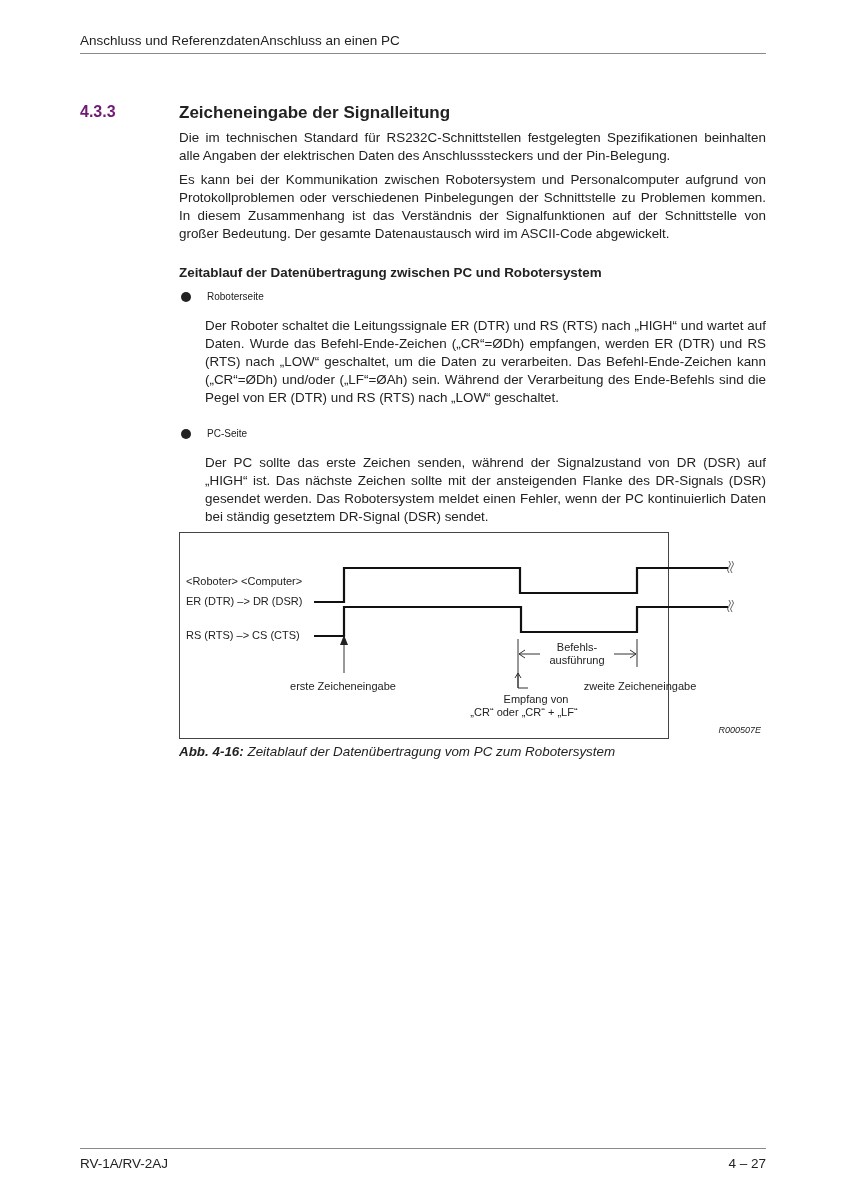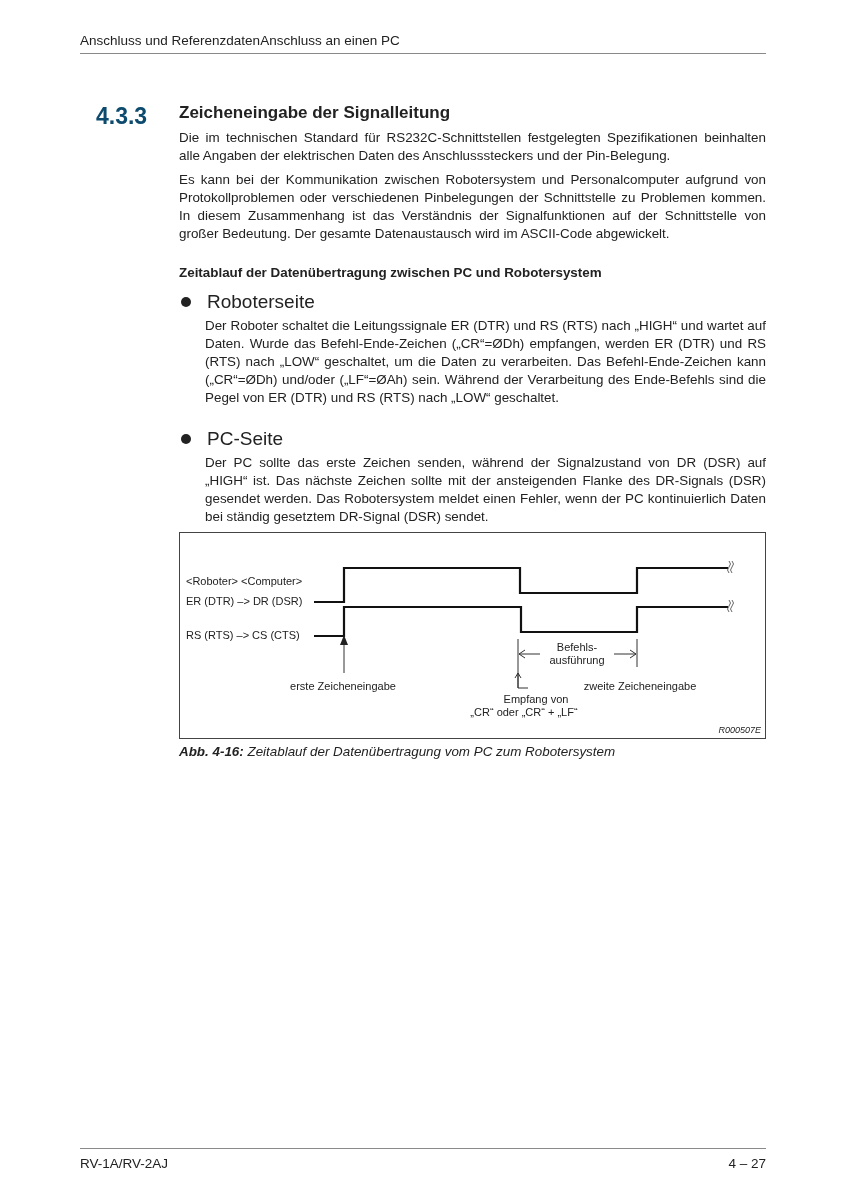--- a/index.html
+++ b/index.html
@@ -1,26 +1,26 @@
 <!DOCTYPE html>
 <html><head>
 <meta charset="utf-8">
 <style>
   html, body { margin:0; padding:0; background:#ffffff; }
   body { width:846px; height:1197px; position:relative; font-family:"Liberation Sans", sans-serif; color:#1a1a1a; overflow:hidden; }
   .hdr { position:absolute; left:80px; top:33px; width:686px; font-size:13.5px; display:flex; justify-content:flex-start; color:#222; }
   .hdr-rule { position:absolute; left:80px; top:53px; width:686px; height:0; border-top:1.5px solid #8a8a8a; }
-  .sec-num { position:absolute; left:96px; top:103px; font-size:23px; font-weight:bold; color:#0c4a6e; }
+  .sec-num { position:absolute; left:80px; top:103px; font-size:16px; font-weight:bold; color:#701a75; }
   .sec-title { position:absolute; left:179px; top:103px; font-size:17px; font-weight:bold; color:#222; }
   .para { position:absolute; left:179px; width:587px; font-size:13.4px; line-height:18px; text-align:justify; color:#222; }
   .subhead { position:absolute; left:179px; top:265px; font-size:13.4px; font-weight:bold; color:#222; }
-  .bullet-row { position:absolute; left:179px; font-size:19px; color:#222; display:flex; align-items:center; }
+  .bullet-row { position:absolute; left:179px; font-size:10px; color:#222; display:flex; align-items:center; }
   .bullet-dot { width:10px; height:10px; border-radius:50%; background:#222; margin-right:16px; margin-left:2px; }
   .indent { left:205px; width:561px; }
-  .figure { position:absolute; left:179px; top:532px; width:587px; height:207px; border:1.5px solid #444; box-sizing:border-box; }
+  .figure { position:absolute; left:179px; top:532px; width:490px; height:207px; border:1.5px solid #444; box-sizing:border-box; }
   .figure svg { position:absolute; left:0; top:0; }
   .fig-text { font-family:"Liberation Sans", sans-serif; font-size:11px; fill:#222; }
   .caption { position:absolute; left:179px; top:744px; font-size:13.4px; font-style:italic; color:#222; }
   .caption b { font-weight:bold; }
   .ftr-rule { position:absolute; left:80px; top:1148px; width:686px; border-top:1.5px solid #8a8a8a; }
   .ftr { position:absolute; left:80px; top:1156px; width:686px; font-size:13.5px; display:flex; justify-content:space-between; color:#222; }
 </style>
 </head>
 <body>
 

